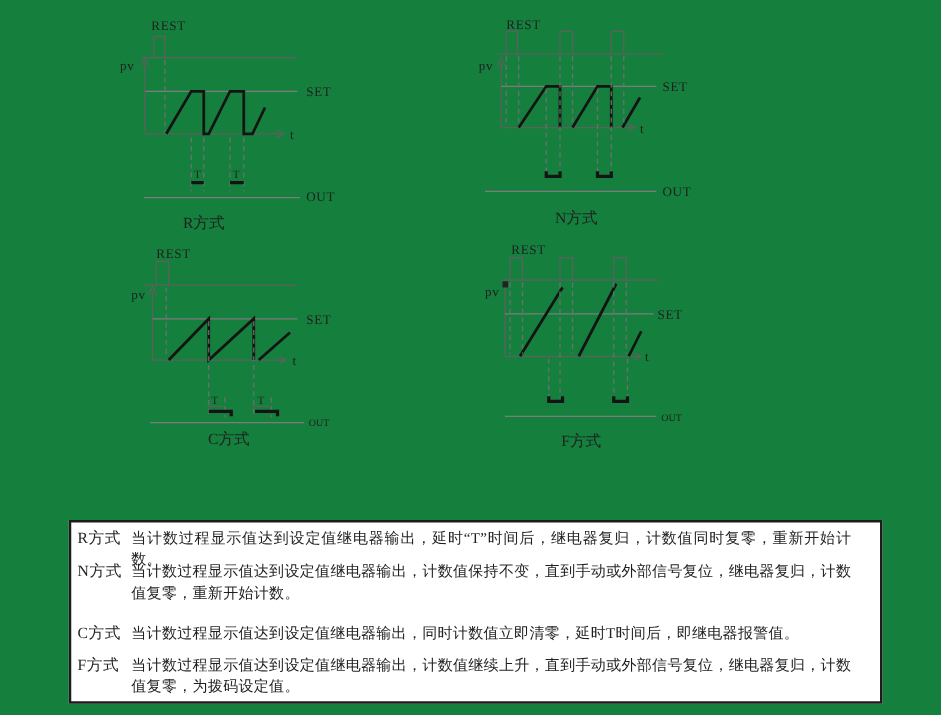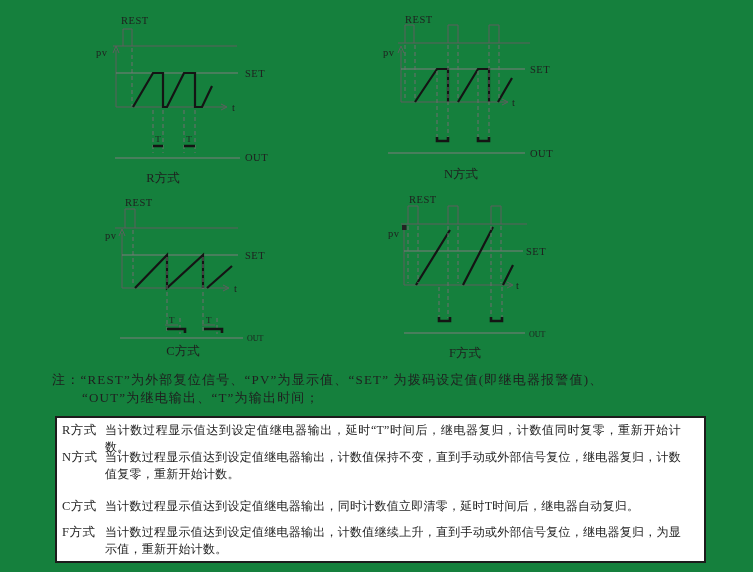--- a/index.html
+++ b/index.html
@@ -110,37 +110,33 @@
     <path class="thin" d="M122,92 L128,95 L122,98"></path>
     <text class="lat" x="131" y="99">t</text>
     <path class="wave" d="M31,95 L65,40 M78,95 L108,37 M118,95 L128,75"></path>
     <path class="dash" d="M23,36 V93 M33,36 V93 M54,97 V128 M63,36 V128 M73,36 V93 M106,36 V128 M116,36 V93 M117,97 V128"></path>
     <path class="bar" d="M54,127 V131 H65 V127 M106,127 V131 H117 V127"></path>
     <line class="lite" x1="19" y1="143" x2="140" y2="143"></line>
     <text class="small" x="144" y="147">OUT</text>
     <text class="cap" x="80" y="167" text-anchor="middle">F方式</text>
   </svg>
 
-  <div id="note">
-    <div class="l1"><span>注：</span><span>“REST”为外部复位信号、“PV”为显示值、“SET” 为拨码设定值(即继电器报警值)、</span></div>
-    <div class="l2"><span>“OUT”为继电输出、“T”为输出时间；</span></div>
-  </div>
 
   <div id="mode-table">
     <div class="trow r-r">
       <span class="mode">R方式</span>
       <div class="desc">当计数过程显示值达到设定值继电器输出，延时“T”时间后，继电器复归，计数值同时复零，重新开始计数。</div>
     </div>
     <div class="trow r-n">
       <span class="mode">N方式</span>
       <div class="desc">当计数过程显示值达到设定值继电器输出，计数值保持不变，直到手动或外部信号复位，继电器复归，计数值复零，重新开始计数。</div>
     </div>
     <div class="trow r-c">
       <span class="mode">C方式</span>
-      <div class="desc">当计数过程显示值达到设定值继电器输出，同时计数值立即清零，延时T时间后，继电器自动复归。</div>
+      <div class="desc">当计数过程显示值达到设定值继电器输出，同时计数值立即清零，延时T时间后，即继电器报警值。</div>
     </div>
     <div class="trow r-f">
       <span class="mode">F方式</span>
-      <div class="desc">当计数过程显示值达到设定值继电器输出，计数值继续上升，直到手动或外部信号复位，继电器复归，为显示值，重新开始计数。</div>
+      <div class="desc">当计数过程显示值达到设定值继电器输出，计数值继续上升，直到手动或外部信号复位，继电器复归，计数值复零，为拨码设定值。</div>
     </div>
   </div>
 
 </div>
 
 </body></html>

